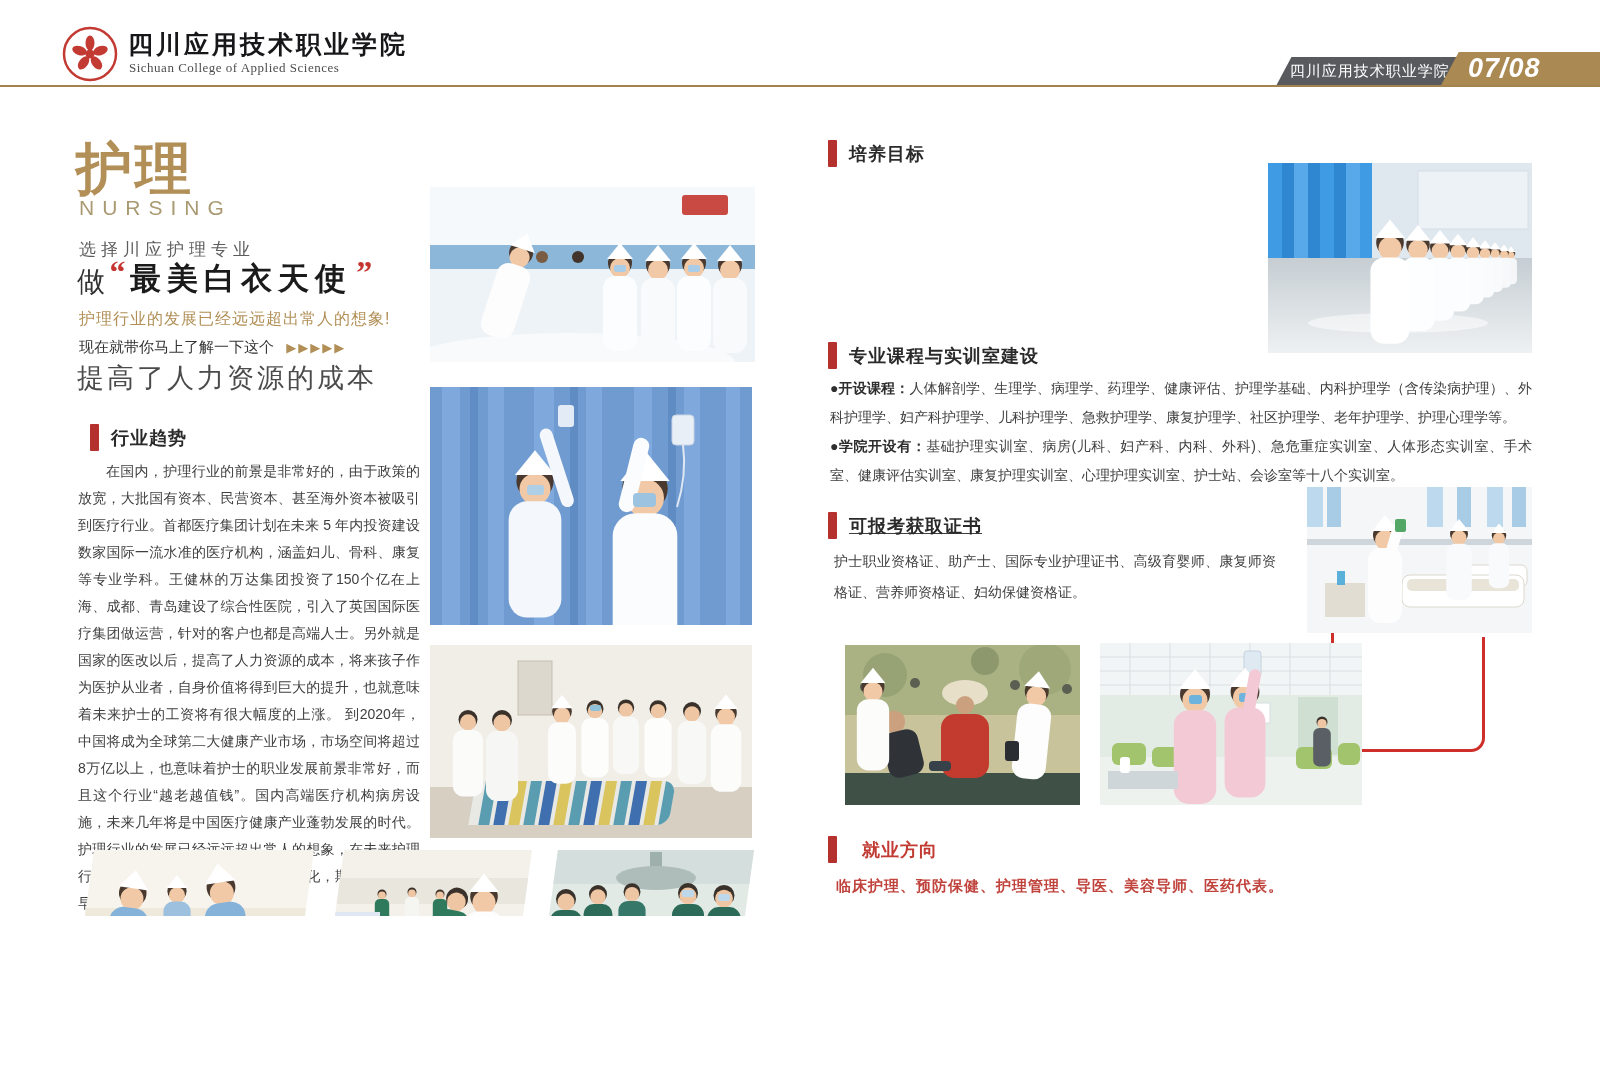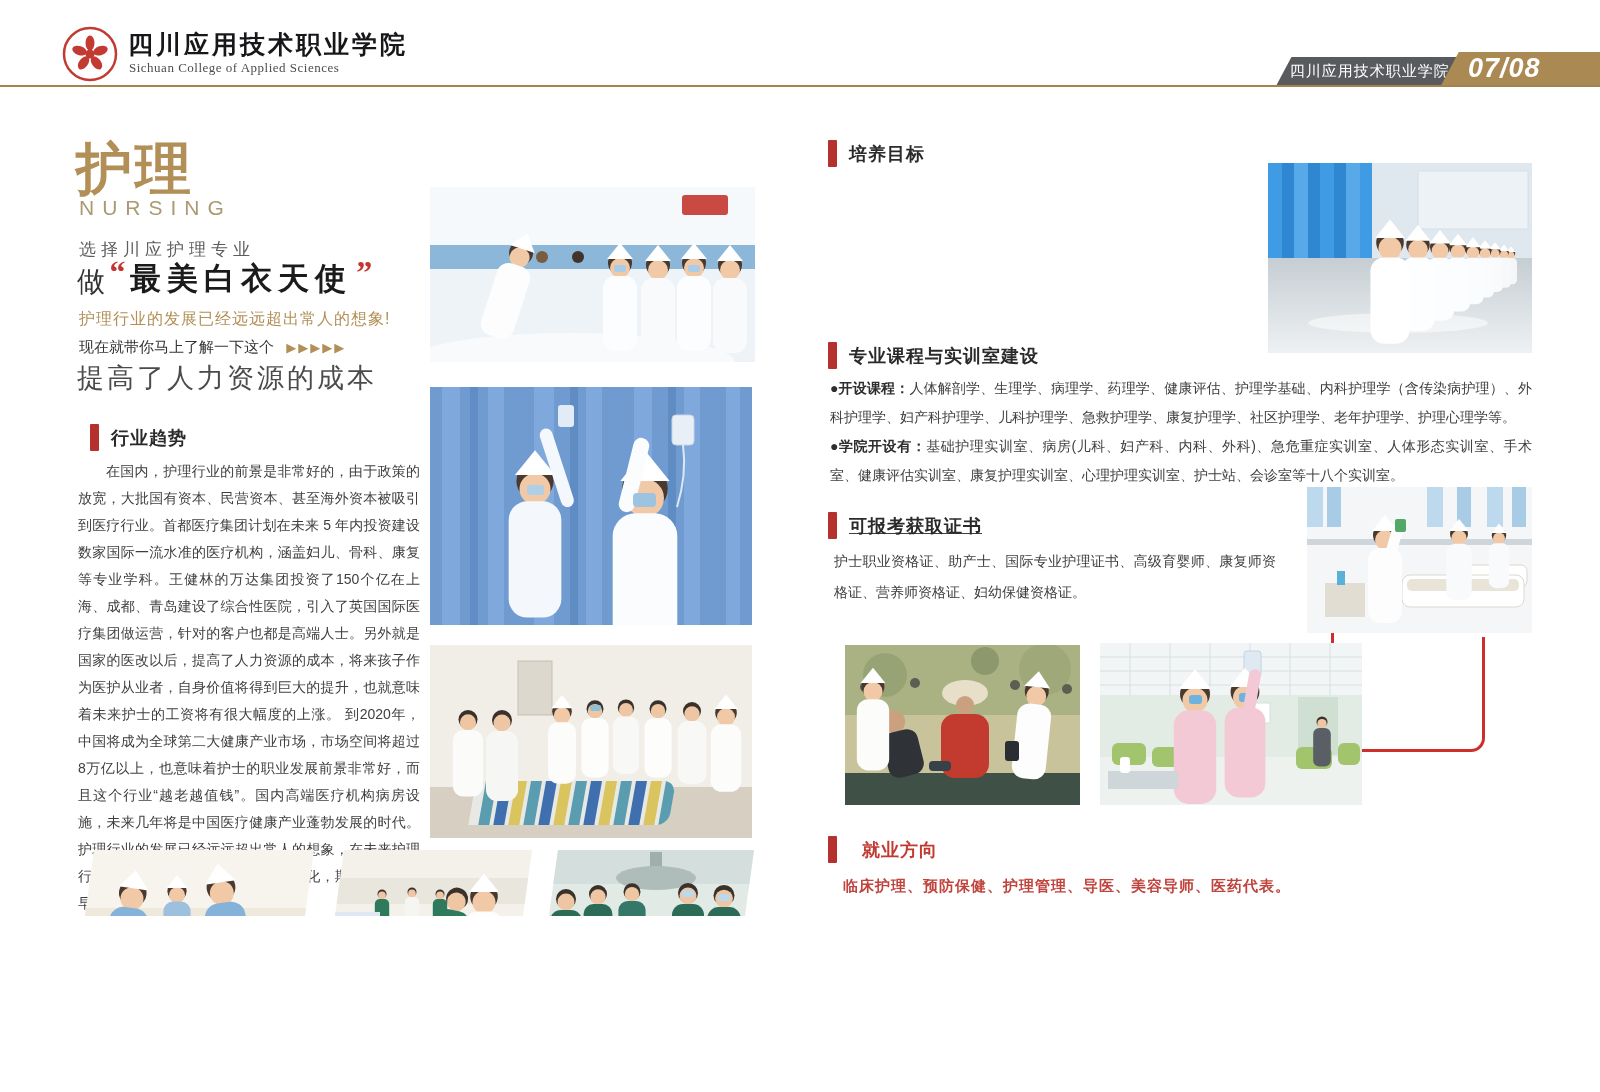--- a/index.html
+++ b/index.html
@@ -40,21 +40,21 @@
   .sec-head .txt{font-size:18px;font-weight:bold;color:#2a2a2a;letter-spacing:1px;white-space:nowrap;}
   .sec-head.red .txt{color:#c23b32;}
 
   
   .body-txt{position:absolute;font-size:14px;line-height:27px;color:#3e3e3e;text-align:justify;}
   .indent{text-indent:2em;}
   .courses{line-height:29px;}
   .courses p{margin:0;}
   .courses .lbl{font-weight:bold;color:#2e2e2e;}
   .cert{line-height:31px;}
-  .employ{font-size:15px;font-weight:bold;color:#c0443d;letter-spacing:1px;margin-left:7px;}
+  .employ{font-size:15px;font-weight:bold;color:#c0443d;letter-spacing:1px;}
 
   
   .photo{position:absolute;overflow:hidden;}
   .photo svg{display:block;width:100%;height:100%;}
   .slant{clip-path:polygon(22px 0, 100% 0, calc(100% - 22px) 100%, 0 100%);}
 
   
   .connector{position:absolute;left:1362px;top:637px;width:120px;height:112px;
              border-right:3px solid #cf2f2b;border-bottom:3px solid #cf2f2b;
              border-bottom-right-radius:14px;z-index:1;}

